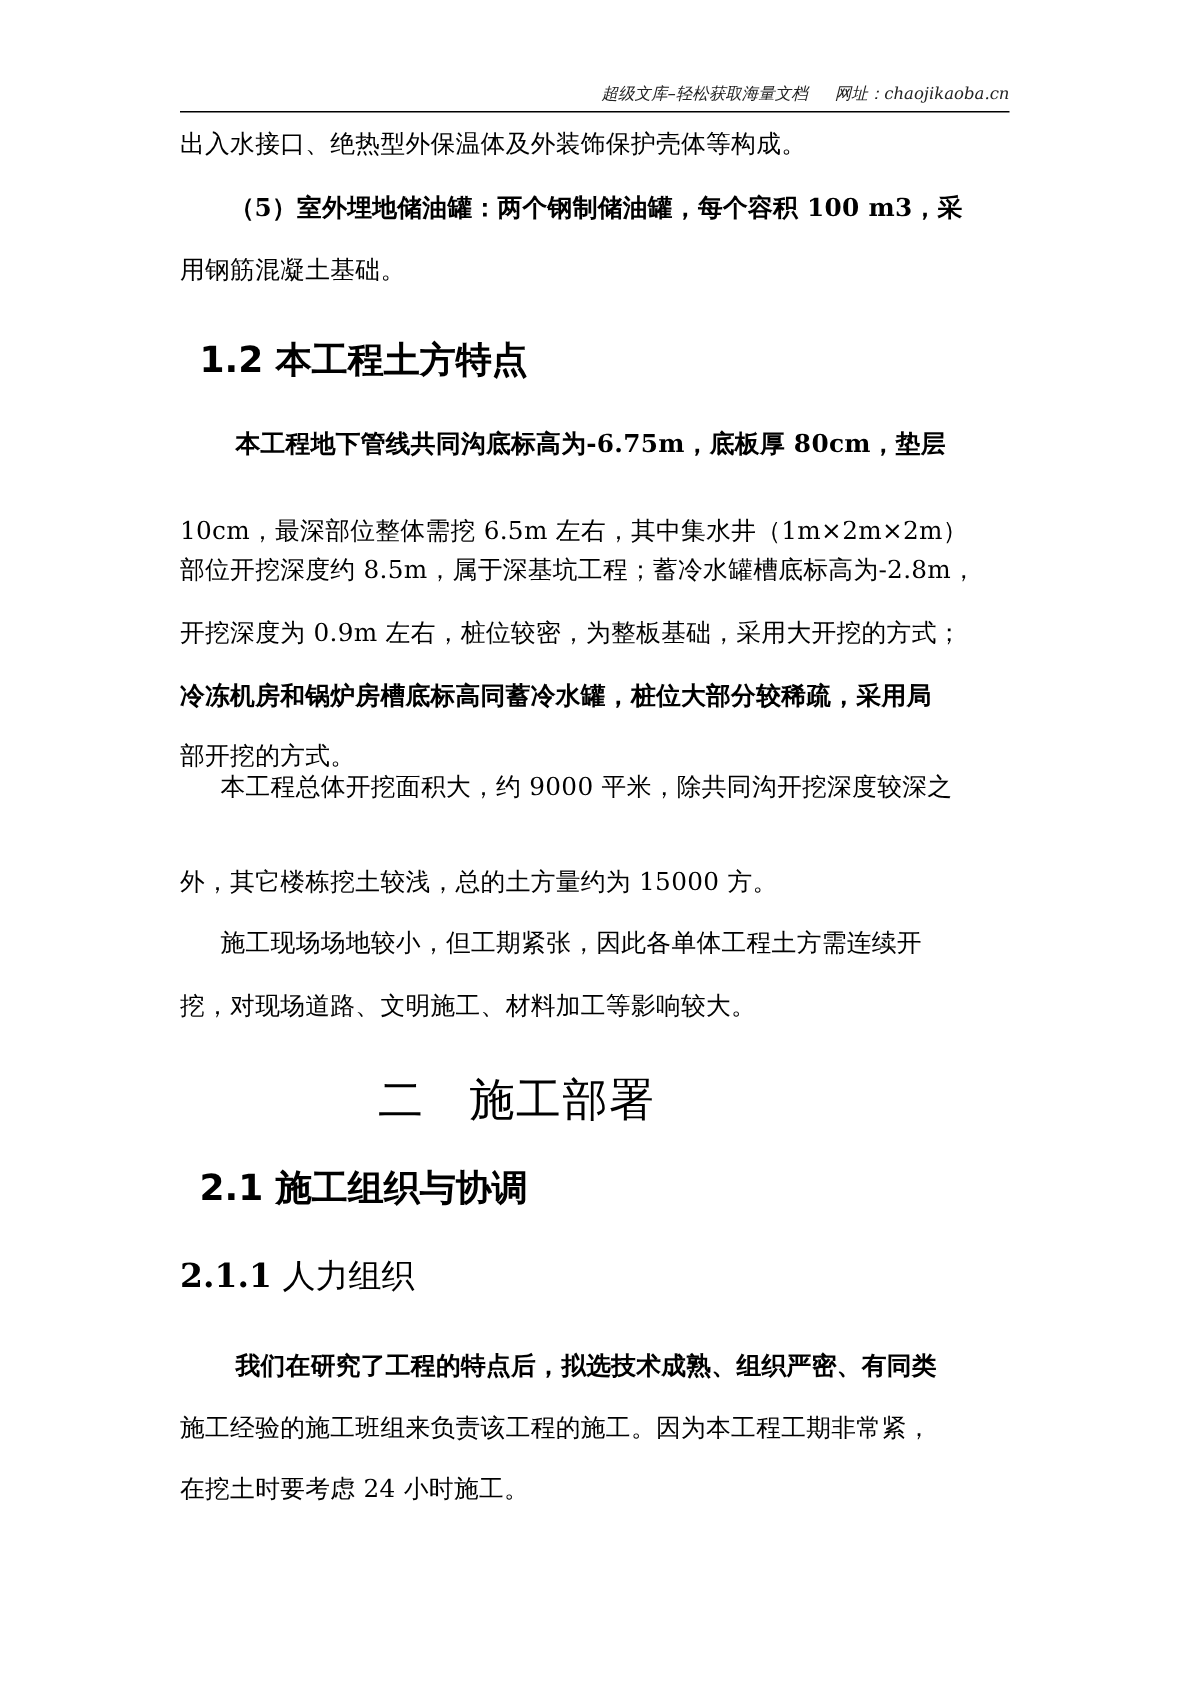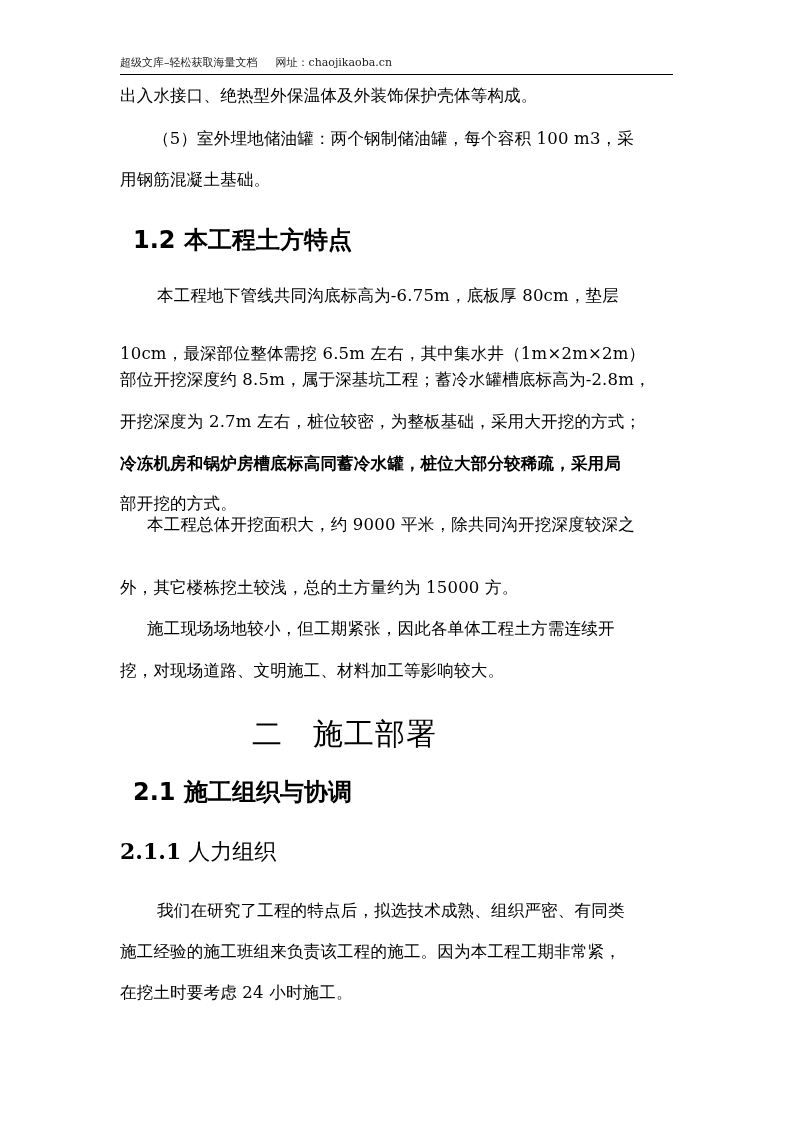--- a/index.html
+++ b/index.html
@@ -1,24 +1,24 @@
 <!DOCTYPE html>
 <html><head>
 <meta charset="utf-8">
 <style>
   html, body { margin: 0; padding: 0; background: #ffffff; }
   body { width: 793px; height: 1122px; position: relative; overflow: hidden;
          font-family: "DejaVu Serif", "Liberation Serif", serif; color: #000; }
   .page-header { position: absolute; left: 120px; top: 55px; width: 553px; height: 19px;
-                 border-bottom: 1px solid #000; font-size: 11px; text-align: left;
-                 line-height: 16px; color: #222; }
+                 border-bottom: 1px solid #000; font-size: 11px; text-align: right;
+                 line-height: 16px; color: #222; font-style: italic; }
   .page-header .sep { display: inline-block; width: 18px; }
   .line { position: absolute; left: 120px; width: 555px; font-size: 16.5px; white-space: nowrap;
           line-height: 20px; letter-spacing: 0.2px; }
-  .indent { left: 153px; }
+  .indent { left: 153px; font-weight: bold; }
   .h2 { position: absolute; left: 133px; font-family: "DejaVu Sans", "Liberation Sans", sans-serif;
         font-weight: bold; font-size: 24px; line-height: 22px; white-space: nowrap; text-align: right; }
   .h3 { position: absolute; left: 120px; font-size: 22px; line-height: 22px; white-space: nowrap; }
   .h3 .num { font-weight: bold; }
   .h1 { position: absolute; left: 0; width: 689px; text-align: center; top: 716px;
         font-size: 30px; line-height: 36px; letter-spacing: 1px; }
   .h1 .gap { display: inline-block; width: 30px; }
 </style>
 </head>
 <body>
@@ -33,21 +33,21 @@
 <div class="line" style="top:170px;">用钢筋混凝土基础。</div>
 
 <div class="h2" style="top:229px;">
   <span>1.2</span>
   <span>本工程土方特点</span>
 </div>
 
 <div class="line indent" style="top:286px; left:157px;">本工程地下管线共同沟底标高为-6.75m，底板厚 80cm，垫层</div>
 <div class="line" style="top:344px;">10cm，最深部位整体需挖 6.5m 左右，其中集水井（1m×2m×2m）</div>
 <div class="line" style="top:370px;">部位开挖深度约 8.5m，属于深基坑工程；蓄冷水罐槽底标高为-2.8m，</div>
-<div class="line" style="top:412px;">开挖深度为 2.7m 左右，桩位较密，为整板基础，采用大开挖的方式；</div>
+<div class="line" style="top:412px;">开挖深度为 0.9m 左右，桩位较密，为整板基础，采用大开挖的方式；</div>
 <div class="line" style="top:454px;font-weight:bold;">冷冻机房和锅炉房槽底标高同蓄冷水罐，桩位大部分较稀疏，采用局</div>
 <div class="line" style="top:494px;">部开挖的方式。</div>
 
 <div class="line" style="top:515px; left:147px;">本工程总体开挖面积大，约 9000 平米，除共同沟开挖深度较深之</div>
 <div class="line" style="top:578px;">外，其它楼栋挖土较浅，总的土方量约为 15000 方。</div>
 
 <div class="line" style="top:620px; left:147px;font-family:Liberation Mono, monospace;">施工现场场地较小，但工期紧张，因此各单体工程土方需连续开</div>
 <div class="line" style="top:661px;">挖，对现场道路、文明施工、材料加工等影响较大。</div>
 
 <div class="h1">

